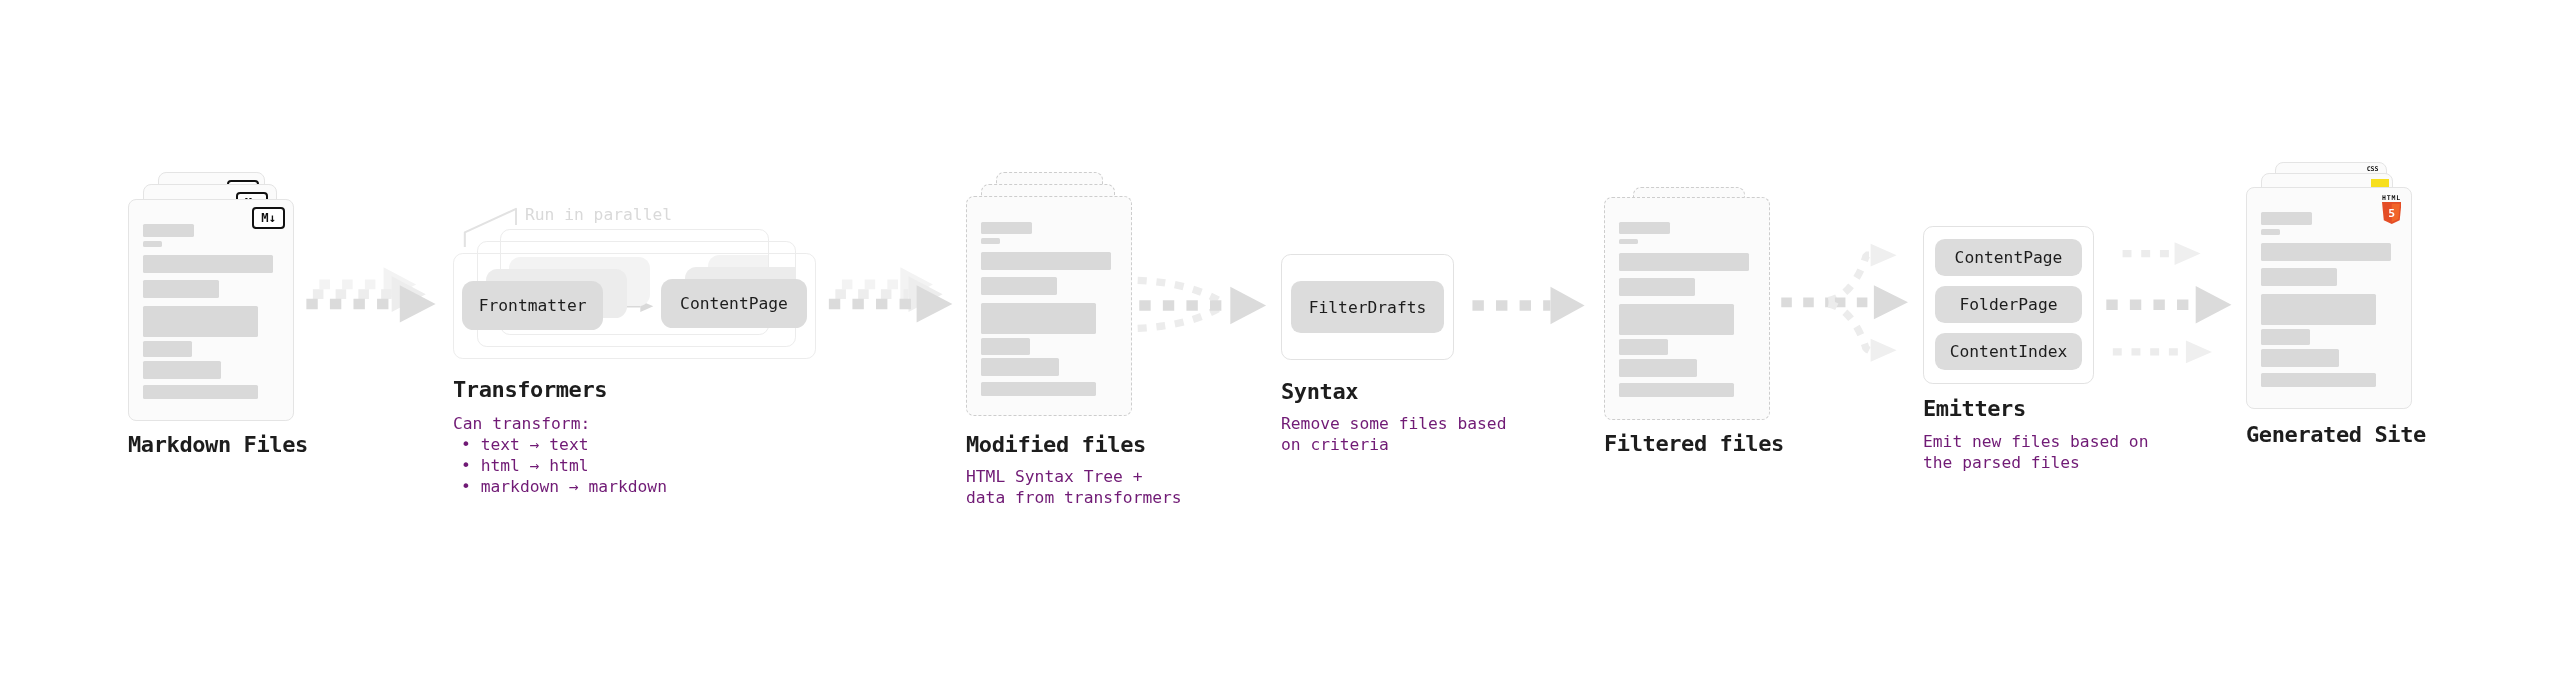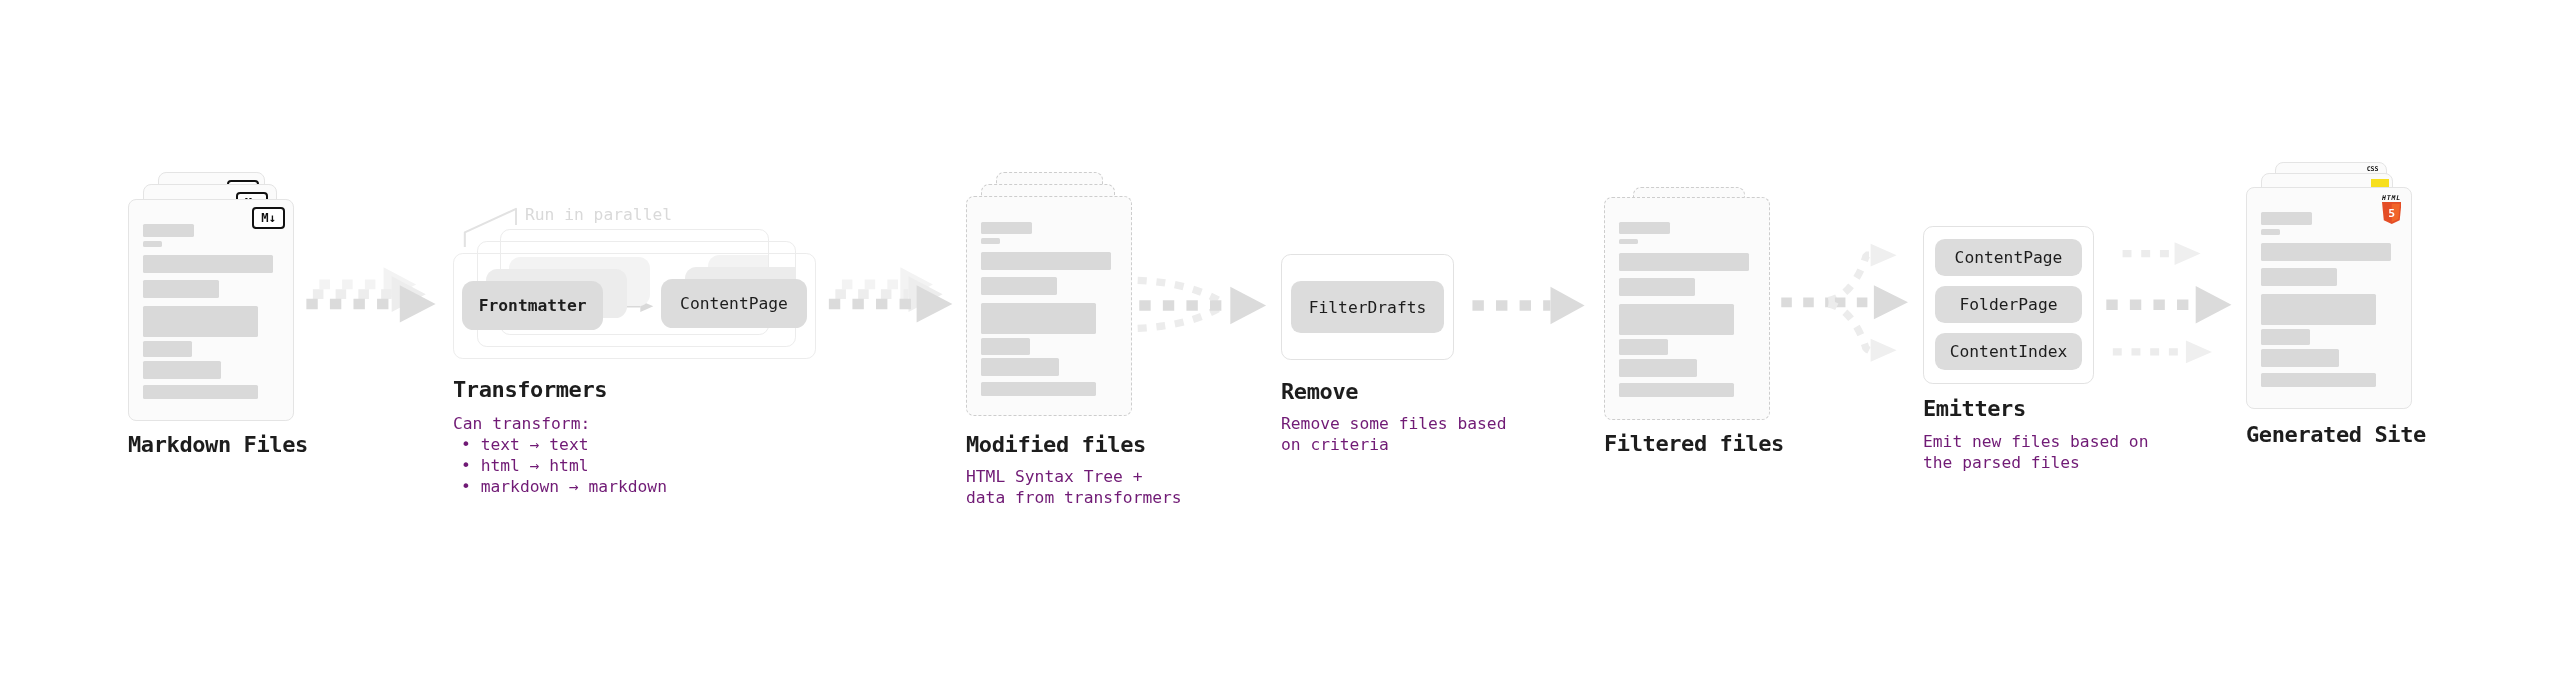--- a/index.html
+++ b/index.html
@@ -47,21 +47,21 @@
     background: transparent;
   }
   .t-pill {
     position: absolute; height: 49px;
     border-radius: 11.4px; background: #dcdcdc;
     display: flex; align-items: center; justify-content: center;
     font-size: 16.3px; color: #1d1d1d; white-space: nowrap;
   }
   .t-box.mid  .t-pill { background: #ececec; }
   .t-box.back .t-pill { background: #f3f3f3; }
-  .pill-left  { left: 8.1px;  top: 27px; width: 141px; font-weight: bold; }
+  .pill-left  { left: 8.1px;  top: 27px; width: 141px; }
   .pill-right { left: 207px; top: 25px; width: 146px; }
   .annotation { position: absolute; color: #d9d9d9; font-size: 16.3px; white-space: nowrap; }
 
   
   .frame-box {
     background: #ffffff;
     border: 1.6px solid #e2e2e2;
     border-radius: 9.8px;
   }
   .gray-pill {
@@ -76,21 +76,21 @@
   }
   .node-desc { font-size: 16.3px; line-height: 21px; color: #701a75; white-space: nowrap; }
   .node-desc .bullet { padding-left: 8.1px; }
 
   
   .css-icon { position: absolute; top: 3.3px; right: 6.5px; width: 14px; text-align: center; }
   .css-icon .css-word { display: block; font-size: 6.5px; line-height: 6.5px; font-weight: 700; color: #111; }
   .css-icon .css-underline { height: 2.4px; background: #2962ff; margin-top: 0.8px; }
   .js-icon  { position: absolute; top: 4.9px; right: 3.3px; width: 18px; height: 8.1px; background: #f7df1e; }
   .html5-icon { position: absolute; top: 6.5px; right: 9.8px; width: 19.5px; text-align: center; }
-  .html5-word { font-size: 6.5px; line-height: 7.3px; font-weight: 700; letter-spacing: 0.8px; color: #111; font-style: italic; }
+  .html5-word { font-size: 6.5px; line-height: 7.3px; font-weight: 700; letter-spacing: 0.8px; color: #111; }
 </style>
 </head>
 <body>
 
 <div class="canvas">
 
   <svg class="arrows" width="2576" height="681" viewBox="0 0 3170 838">
 
     <g>
       <line x1="393" y1="350" x2="472" y2="350" stroke="#f3f3f3" stroke-width="12" stroke-dasharray="13 15"></line>
@@ -226,21 +226,21 @@
     <div class="node-desc" style="margin-top:9.8px;">
       <div>HTML Syntax Tree +</div>
       <div>data from transformers</div>
     </div>
   </section>
 
   <section class="node" style="left:1281px; top:254px; width:173px;">
     <div class="frame-box" style="width:173px; height:106px; display:flex; align-items:center; justify-content:center;">
       <div class="gray-pill" style="width:153px; height:52px;">FilterDrafts</div>
     </div>
-    <div class="node-title" style="margin-top:18.7px;">Remove</div>
+    <div class="node-title" style="margin-top:18.7px;">Syntax</div>
     <div class="node-desc" style="margin-top:9.8px;">
       <div>Remove some files based</div>
       <div>on criteria</div>
     </div>
   </section>
 
   <section class="node" style="left:1923px; top:226px; width:171px;">
     <div class="frame-box" style="width:171px; height:158px; display:flex; flex-direction:column; gap:9.8px; padding:12.2px 10.6px;">
       <div class="gray-pill" style="height:37px;">ContentPage</div>
       <div class="gray-pill" style="height:37px;">FolderPage</div>

